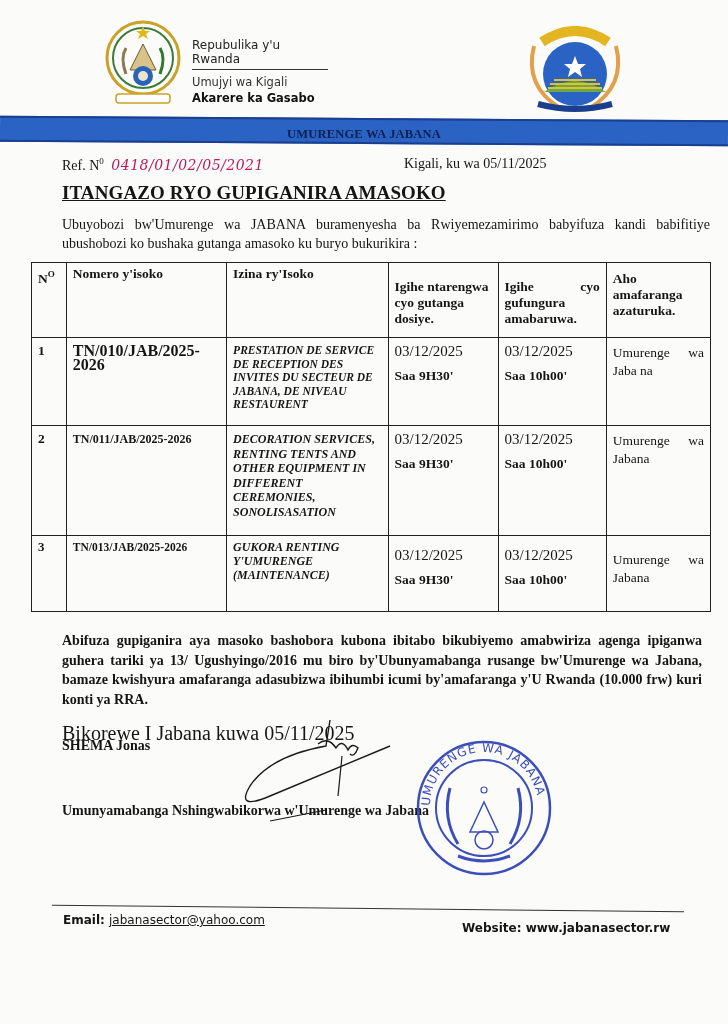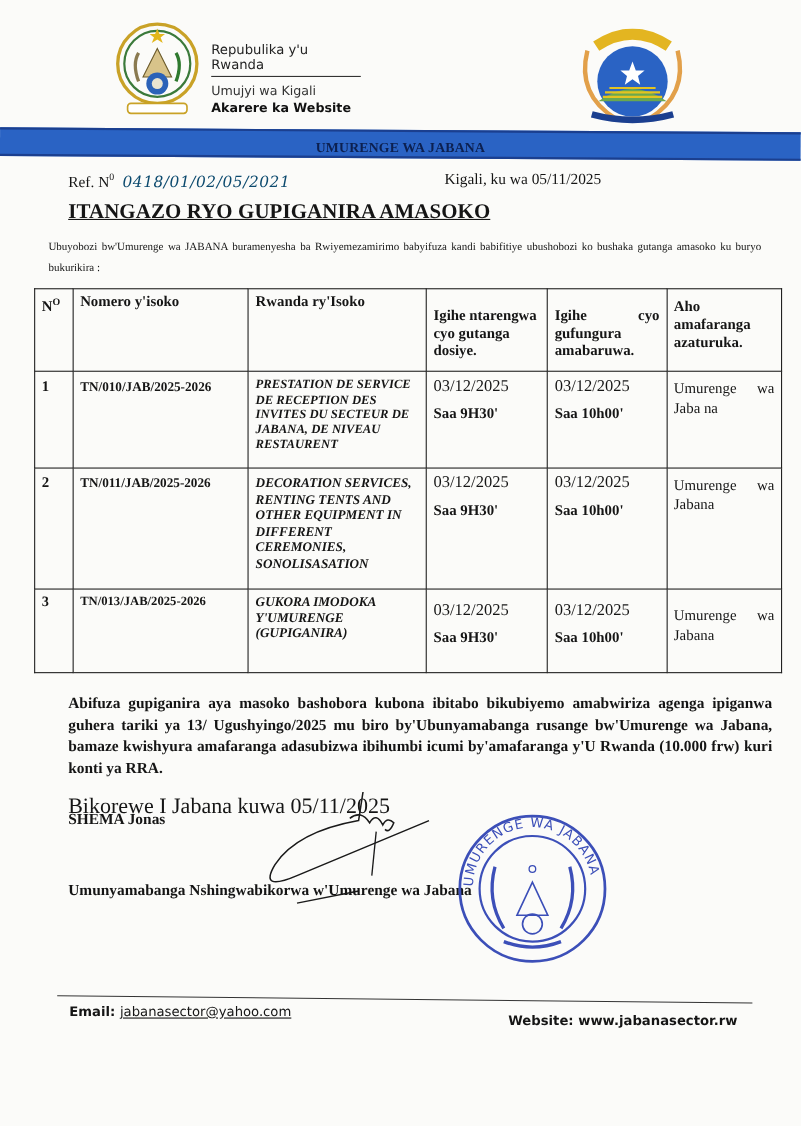--- a/index.html
+++ b/index.html
@@ -8,24 +8,24 @@
   
   .seal-left { left:104px; top:14px; width:78px; height:96px; }
   .hdr-text { left:192px; top:38px; font-family:"DejaVu Sans", sans-serif; }
   .hdr-text .l1 { font-size:12px; color:#222; padding-bottom:3px; border-bottom:1px solid #333; width:136px; }
   .hdr-text .l2 { font-size:11.5px; color:#333; margin-top:5px; }
   .hdr-text .l3 { font-size:11.5px; font-weight:bold; color:#111; margin-top:2px; }
   .seal-right { left:520px; top:26px; width:110px; height:90px; }
   .band { left:0; top:118px; width:728px; height:22px; background:#2a63c4; border-top:2px solid #1b3f8f; border-bottom:2px solid #1b3f8f; transform:rotate(0.35deg); }
   .band-title { left:0; top:127px; width:728px; text-align:center; font-size:12.5px; font-weight:bold; color:#0c2050; letter-spacing:0.2px; }
   .ref { left:62px; top:156px; font-size:14px; }
-  .ref .hand { font-family:"DejaVu Serif", serif; font-style:italic; font-size:14px; color:#0c4a6e; margin-left:4px; letter-spacing:0.5px; }
+  .ref .hand { font-family:"DejaVu Serif", serif; font-style:italic; font-size:14px; color:#be185d; margin-left:4px; letter-spacing:0.5px; }
   .date { left:404px; top:156px; font-size:14px; }
   .title { left:62px; top:182px; font-size:19px; font-weight:bold; text-decoration:underline; letter-spacing:0.1px; }
-  .intro { left:44px; top:215px; width:648px; font-size:10px; line-height:19px; text-align:justify; }
+  .intro { left:62px; top:215px; width:648px; font-size:14px; line-height:19px; text-align:justify; }
   
   table.tbl { position:absolute; left:31px; top:262px; width:680px; border-collapse:collapse; font-size:13px; }
   .tbl td, .tbl th { border:1.3px solid #222; vertical-align:top; padding:3px 6px; text-align:left; }
   .tbl th { font-weight:bold; font-size:13.5px; line-height:16px; }
   .tbl td { line-height:14px; }
   .c-no { width:22px; }
   .c-num { width:148px; }
   .c-name { width:150px; }
   .c-dos { width:98px; }
   .c-open { width:96px; }
@@ -59,21 +59,21 @@
     <circle cx="39" cy="62" r="10" fill="#2b62b8"></circle>
     <circle cx="39" cy="62" r="5" fill="#e9e4d0"></circle>
     <path d="M56 34 q6 10 0 26" stroke="#2f7a2f" stroke-width="3" fill="none"></path>
     <path d="M22 34 q-6 10 0 26" stroke="#8a7a50" stroke-width="3" fill="none"></path>
     <rect x="12" y="80" width="54" height="9" rx="3" fill="#fff" stroke="#c9a227" stroke-width="1.5"></rect>
   </svg>
 </div>
 <div class="abs hdr-text">
   <div class="l1">Repubulika y'u Rwanda</div>
   <div class="l2">Umujyi wa Kigali</div>
-  <div class="l3">Akarere ka Website</div>
+  <div class="l3">Akarere ka Gasabo</div>
 </div>
 <div class="abs seal-right">
   <svg width="110" height="90" viewBox="0 0 110 90">
     <path d="M14 20 q-10 40 26 62" stroke="#e2a04a" stroke-width="4" fill="none"></path>
     <path d="M96 20 q10 40 -26 62" stroke="#e2a04a" stroke-width="4" fill="none"></path>
     <path d="M22 16 q33 -22 66 0" stroke="#e3b521" stroke-width="10" fill="none"></path>
     <ellipse cx="55" cy="48" rx="32" ry="32" fill="#2a63c4"></ellipse>
     <polygon points="55,30 58,38 66,38 60,43 62,51 55,46 48,51 50,43 44,38 52,38" fill="#ffffff"></polygon>
     <path d="M24 66 q31 -22 62 0 z" fill="#6aa84f"></path>
     <path d="M28 62 h54 M30 58 h50 M34 54 h42" stroke="#e3c321" stroke-width="2"></path>
@@ -91,30 +91,30 @@
 <div class="abs date">Kigali, ku wa 05/11/2025</div>
 
 <div class="abs title">ITANGAZO RYO GUPIGANIRA AMASOKO</div>
 <div class="abs intro">Ubuyobozi bw'Umurenge wa JABANA buramenyesha ba Rwiyemezamirimo babyifuza kandi babifitiye ubushobozi ko bushaka gutanga amasoko  ku buryo bukurikira :</div>
 
 <table class="tbl">
   <thead>
     <tr>
       <th class="c-no" style="height:68px">N<sup style="font-size:9px">O</sup></th>
       <th class="c-num">Nomero y'isoko</th>
-      <th class="c-name">Rwanda ry'Isoko</th>
+      <th class="c-name">Izina ry'Isoko</th>
       <th class="c-dos" style="padding-top:16px">Igihe ntarengwa cyo gutanga dosiye.</th>
       <th class="c-open" style="padding-top:16px;text-align:justify">Igihe cyo gufungura amabaruwa.</th>
       <th class="c-pay" style="padding-top:8px">Aho amafaranga azaturuka.</th>
     </tr>
   </thead>
   <tbody>
     <tr style="height:88px">
       <td class="bold" style="font-size:13.5px;padding-top:6px">1</td>
-      <td class="bold" style="font-size:12px;padding-top:6px">TN/010/JAB/2025-2026</td>
+      <td class="bold" style="font-size:16px;padding-top:6px">TN/010/JAB/2025-2026</td>
       <td class="name" style="padding-top:6px">PRESTATION DE SERVICE DE RECEPTION DES INVITES DU SECTEUR DE JABANA, DE NIVEAU RESTAURENT</td>
       <td>
         <div class="dt" style="margin-top:3px">03/12/2025</div>
         <div class="time">Saa 9H30'</div>
       </td>
       <td>
         <div class="dt" style="margin-top:3px">03/12/2025</div>
         <div class="time">Saa 10h00'</div>
       </td>
       <td>
@@ -133,37 +133,37 @@
         <div class="dt" style="margin-top:3px">03/12/2025</div>
         <div class="time">Saa 10h00'</div>
       </td>
       <td>
         <div class="pay" style="margin-top:3px">Umurenge wa Jabana</div>
       </td>
     </tr>
     <tr style="height:76px">
       <td class="bold" style="font-size:13px;padding-top:4px">3</td>
       <td class="bold" style="font-size:11.5px;padding-top:4px">TN/013/JAB/2025-2026</td>
-      <td class="name" style="padding-top:4px;font-size:12px;line-height:14px">GUKORA IMODOKA Y'UMURENGE (GUPIGANIRA)</td>
+      <td class="name" style="padding-top:4px;font-size:12px;line-height:14px">GUKORA RENTING Y'UMURENGE (MAINTENANCE)</td>
       <td>
         <div class="dt">03/12/2025</div>
         <div class="time">Saa 9H30'</div>
       </td>
       <td>
         <div class="dt">03/12/2025</div>
         <div class="time">Saa 10h00'</div>
       </td>
       <td>
         <div class="pay" style="margin-top:12px">Umurenge wa Jabana</div>
       </td>
     </tr>
   </tbody>
 </table>
 
-<div class="abs para">Abifuza gupiganira aya masoko bashobora kubona ibitabo bikubiyemo amabwiriza agenga ipiganwa guhera tariki ya 13/ Ugushyingo/2025 mu biro by'Ubunyamabanga rusange bw'Umurenge wa Jabana, bamaze kwishyura amafaranga adasubizwa ibihumbi icumi by'amafaranga y'U Rwanda (10.000 frw) kuri konti ya RRA.</div>
+<div class="abs para">Abifuza gupiganira aya masoko bashobora kubona ibitabo bikubiyemo amabwiriza agenga ipiganwa guhera tariki ya 13/ Ugushyingo/2016 mu biro by'Ubunyamabanga rusange bw'Umurenge wa Jabana, bamaze kwishyura amafaranga adasubizwa ibihumbi icumi by'amafaranga y'U Rwanda (10.000 frw) kuri konti ya RRA.</div>
 
 <div class="abs made">Bikorewe I Jabana kuwa 05/11/2025</div>
 <div class="abs signer">SHEMA Jonas</div>
 <div class="abs role">Umunyamabanga Nshingwabikorwa w'Umurenge wa Jabana</div>
 
 <div class="abs signature">
   <svg width="170" height="110" viewBox="0 0 170 110">
     <path d="M100 4 L96 30 Q40 40 20 70 Q5 95 40 80 Q100 55 160 30" stroke="#1a1a1a" stroke-width="1.4" fill="none"></path>
     <path d="M88 28 q10 -8 18 4 q6 -10 12 2 q4 -8 10 -2 q-4 10 -8 6" stroke="#1a1a1a" stroke-width="1.4" fill="none"></path>
     <path d="M112 40 L108 80" stroke="#1a1a1a" stroke-width="1.2" fill="none"></path>

